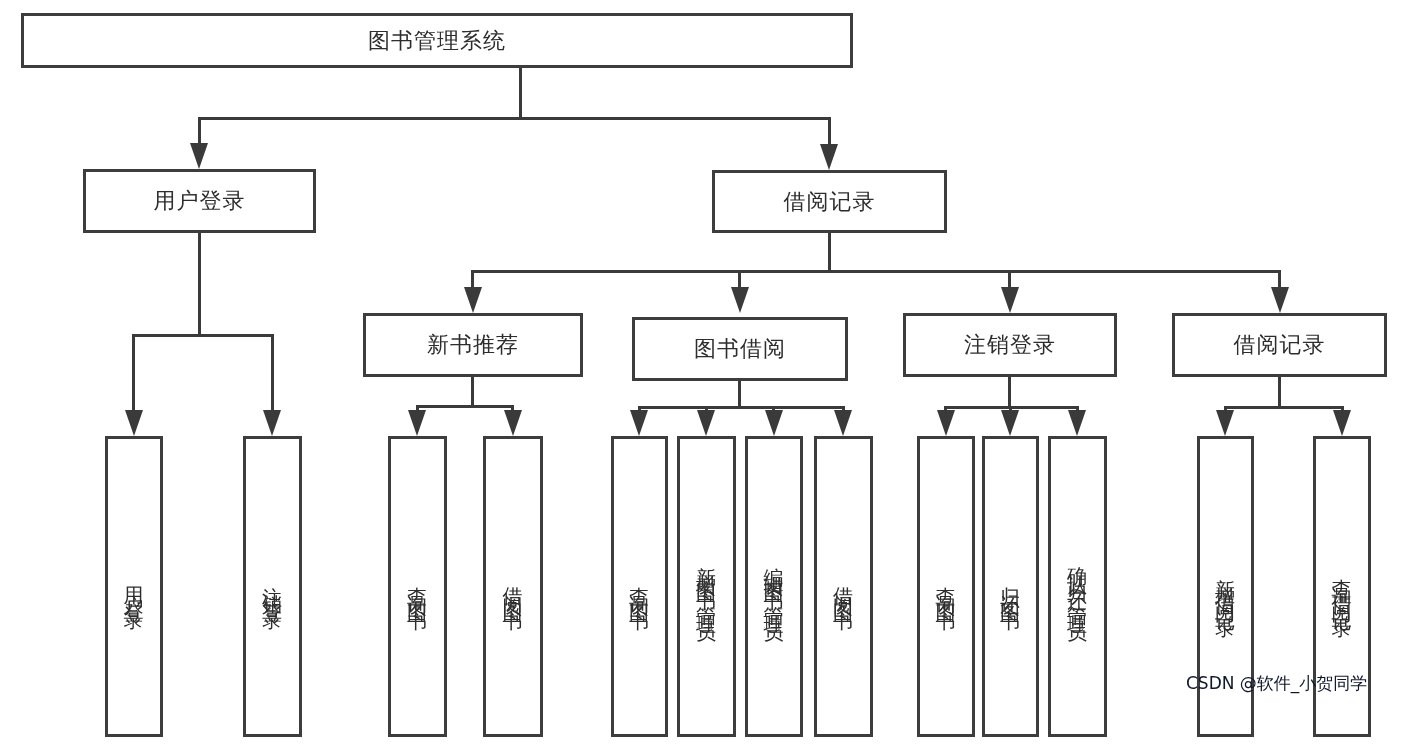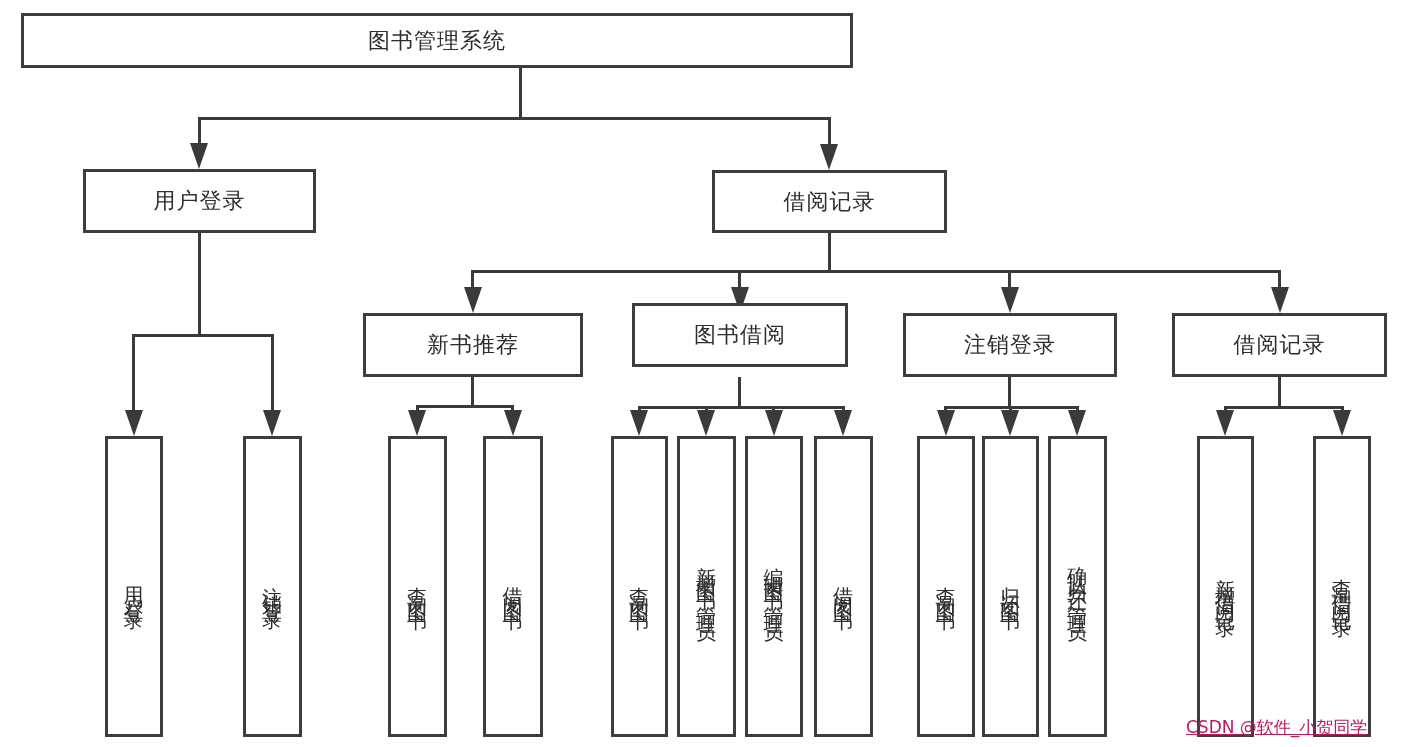--- a/index.html
+++ b/index.html
@@ -32,26 +32,25 @@
   .h{position:absolute;height:3px;background:#3a3a3a;z-index:1;}
   .arr{
     position:absolute;width:0;height:0;
     border-left:9px solid transparent;
     border-right:9px solid transparent;
     border-top:26px solid #3a3a3a;
     z-index:1;
   }
   .watermark{
     position:absolute;
-    left:1186px;top:716px;
+    left:1186px;top:672px;
     font-size:17px;
-    color:#be185d;
+    color:#0f172a;
     white-space:nowrap;
     z-index:3;
-    text-decoration:underline;
   }
 </style>
 </head>
 <body>
 
 <div id="canvas">
 
   <div class="node" style="left:21px;top:13px;width:832px;height:55px">
     <span class="lbl">图书管理系统</span>
   </div>
@@ -59,21 +58,21 @@
   <div class="node" style="left:83px;top:169px;width:233px;height:64px">
     <span class="lbl">用户登录</span>
   </div>
   <div class="node" style="left:712px;top:170px;width:235px;height:63px">
     <span class="lbl">借阅记录</span>
   </div>
 
   <div class="node" style="left:363px;top:313px;width:220px;height:64px">
     <span class="lbl">新书推荐</span>
   </div>
-  <div class="node" style="left:632px;top:303px;width:216px;height:64px">
+  <div class="node" style="left:632px;top:317px;width:216px;height:64px">
     <span class="lbl">图书借阅</span>
   </div>
   <div class="node" style="left:903px;top:313px;width:214px;height:64px">
     <span class="lbl">注销登录</span>
   </div>
   <div class="node" style="left:1172px;top:313px;width:215px;height:64px">
     <span class="lbl">借阅记录</span>
   </div>
 
   <div class="node leaf" style="left:105px;top:436px;width:58px;height:301px">

